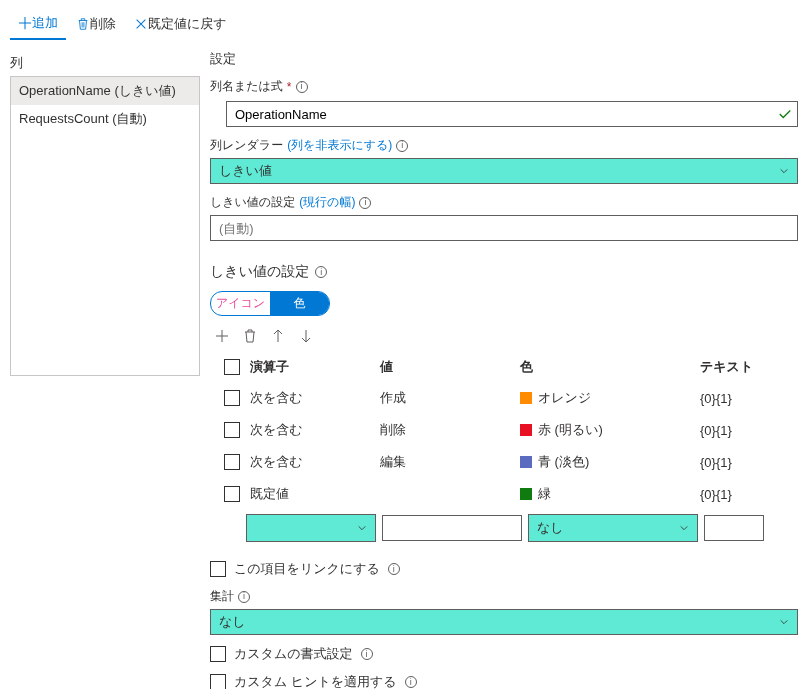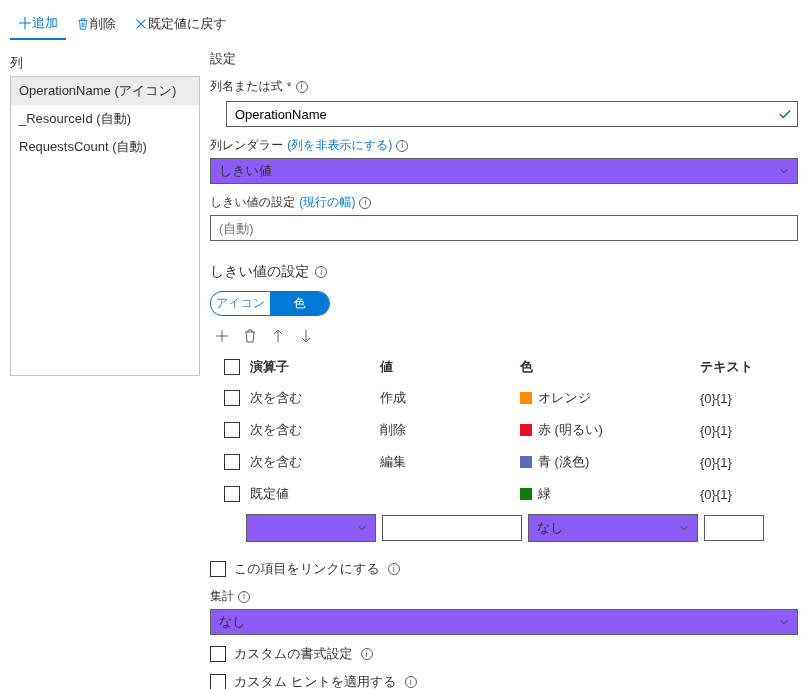--- a/index.html
+++ b/index.html
@@ -23,28 +23,28 @@
     .field-label { font-size: 12px; color: #323130; display: flex; align-items: center; gap: 4px; margin-top: 6px; }
     .req { color: #a4262c; }
     .linklike { color: #0078d4; cursor: pointer; }
     .info-icon { width: 12px; height: 12px; border: 1px solid #605e5c; border-radius: 50%; display: inline-flex; align-items: center; justify-content: center; font-size: 9px; color: #605e5c; font-style: normal; cursor: default; line-height: 1; }
     
     .text-input { border: 1px solid #605e5c; padding: 4px 8px; font-size: 13px; width: 100%; height: 26px; }
     .text-input.validated { padding-right: 24px; }
     .input-wrap { position: relative; margin-top: 2px; padding-left: 16px; }
     .checkmark { position: absolute; right: 6px; top: 50%; transform: translateY(-50%); width: 14px; height: 14px; color: #107c10; }
     
-    .select { border: 1px solid #605e5c; padding: 4px 8px; font-size: 13px; width: 100%; height: 26px; background: #8b5cf6; display: flex; align-items: center; justify-content: space-between; cursor: pointer; }
+    .select { border: 1px solid #605e5c; padding: 4px 8px; font-size: 13px; width: 100%; height: 26px; background: #5eead4; display: flex; align-items: center; justify-content: space-between; cursor: pointer; }
     .chevron { width: 10px; height: 10px; }
     .placeholder { color: #0c4a6e; }
     
     .subheading { font-size: 14px; margin-top: 18px; display: flex; align-items: center; gap: 6px; }
     
     .pill-toggle { display: flex; border: 1px solid #0078d4; border-radius: 12px; overflow: hidden; width: 120px; margin-top: 6px; }
-    .pill-opt { flex: 1; text-align: center; padding: 3px 0; font-size: 12px; cursor: pointer; color: #3b82f6; }
+    .pill-opt { flex: 1; text-align: center; padding: 3px 0; font-size: 12px; cursor: pointer; color: #ec4899; }
     .pill-opt.active { background: #0078d4; color: #fff; }
     
     .mini-toolbar { display: flex; gap: 12px; padding: 8px 4px 4px; color: #605e5c; }
     .mini-toolbar .mbtn { width: 16px; height: 16px; cursor: pointer; }
     
     .th-table { width: 100%; }
     .th-head, .th-row, .th-input-row { display: flex; align-items: center; padding: 6px 4px; }
     .th-head { font-weight: 700; border: none; }
     .th-row { height: 32px; }
     .cb-cell { width: 36px; display: flex; justify-content: center; }
@@ -85,22 +85,21 @@
         <path d="M3 3l10 10M13 3L3 13" stroke="#0078d4" stroke-width="1.2"></path>
       </svg>
     <span>既定値に戻す</span>
   </div>
 </div>
 
 <div class="content">
   <div class="left-col">
     <div class="col-title">列</div>
     <div class="list-box">
-      <div class="list-item selected">OperationName (アイコン)</div>
-      <div class="list-item">_ResourceId (自動)</div>
+      <div class="list-item selected">OperationName (しきい値)</div>
       <div class="list-item">RequestsCount (自動)</div>
     </div>
   </div>
 
   <div class="right-col">
     <div class="section-title">設定</div>
 
     <div class="field-label">
       <span>列名または式</span>
       <span class="req">*</span>

